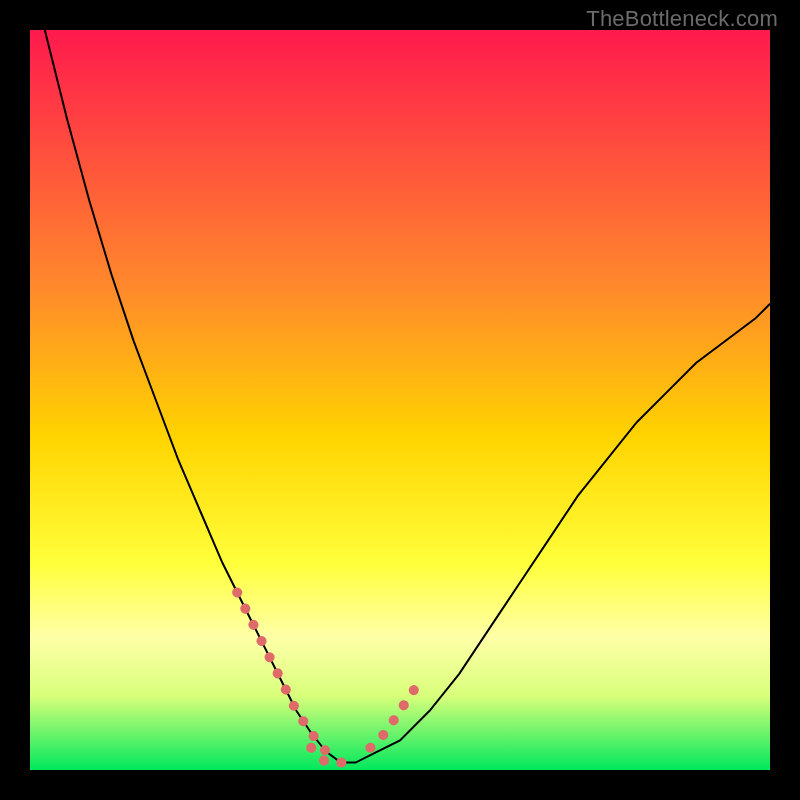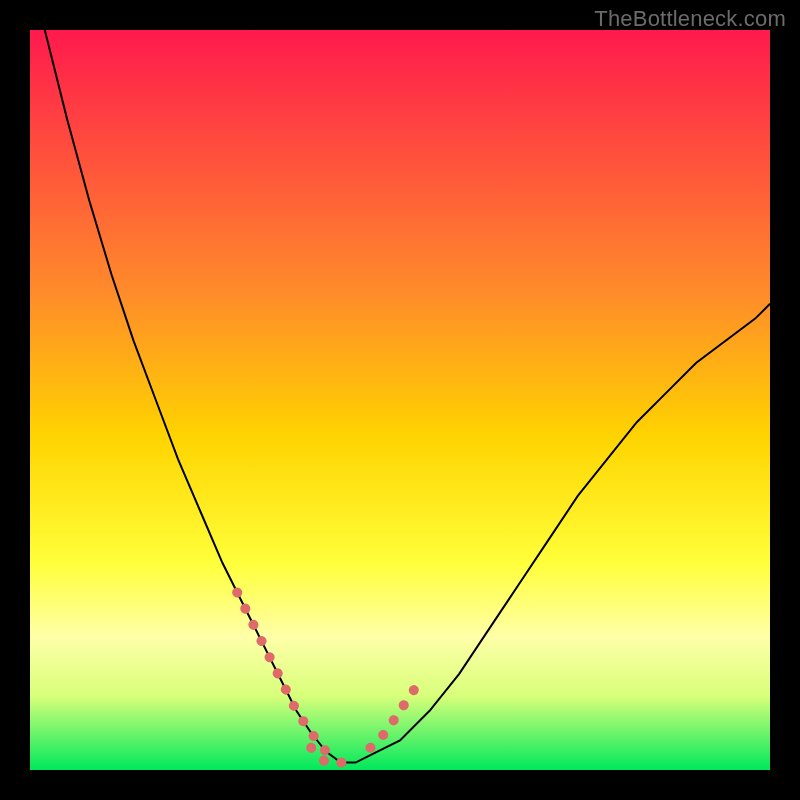--- a/index.html
+++ b/index.html
@@ -7,21 +7,21 @@
     padding: 0;
     width: 800px;
     height: 800px;
     background: #000;
     position: relative;
     font-family: Arial, sans-serif;
   }
   .watermark {
     position: absolute;
     top: 6px;
-    right: 14px;
+    right: 22px;
     color: #6b6b6b;
     font-size: 22px;
     font-weight: 500;
     letter-spacing: 0.2px;
     z-index: 10;
   }
   .plot-area {
     position: absolute;
     left: 30px;
     top: 30px;

